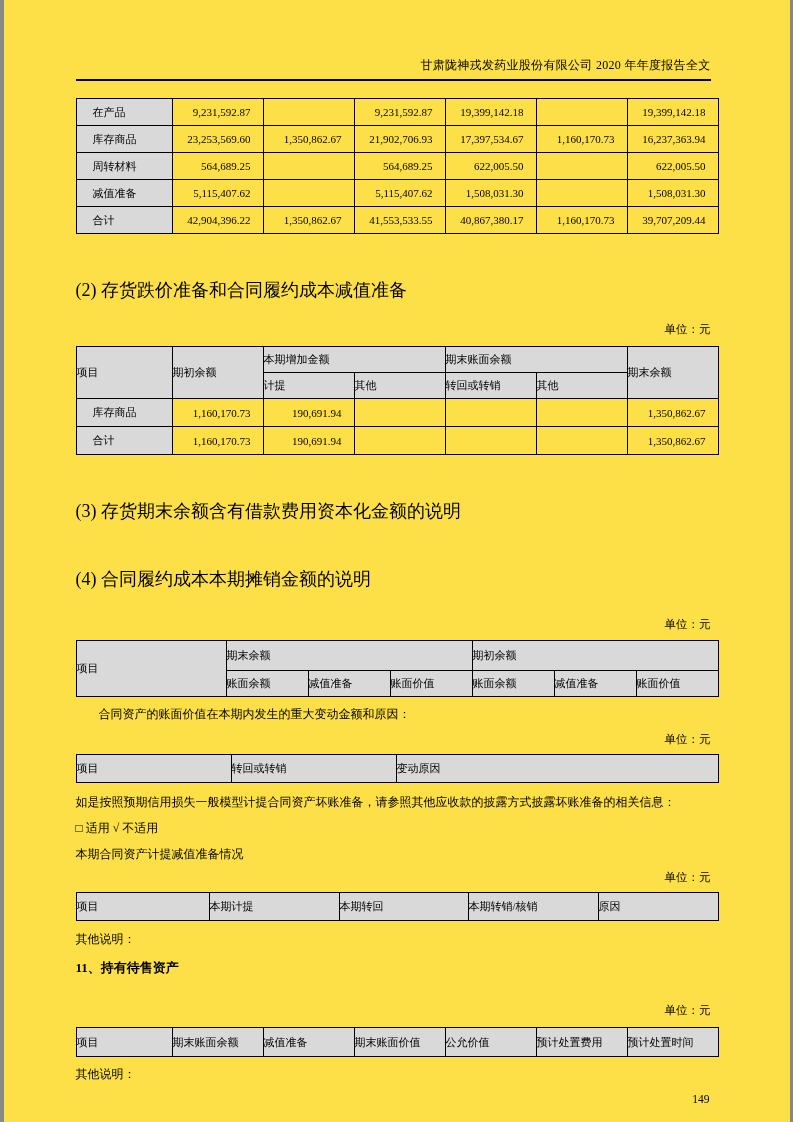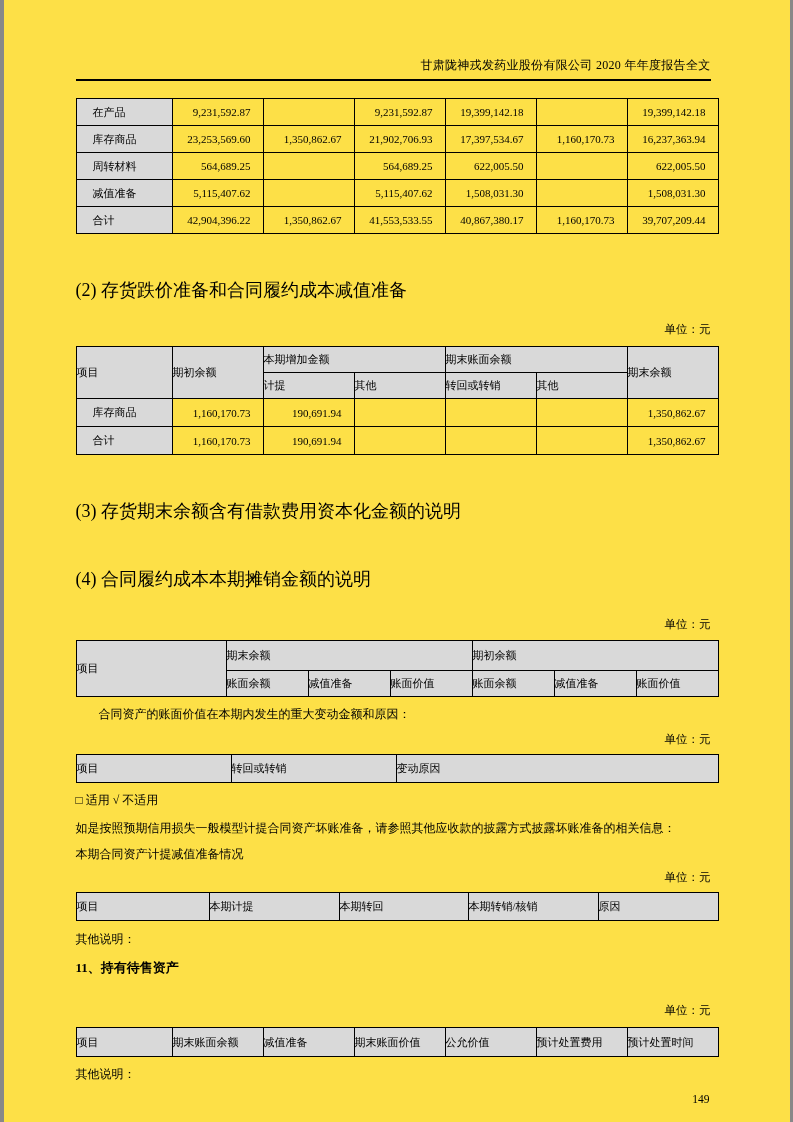--- a/index.html
+++ b/index.html
@@ -258,28 +258,28 @@
       </colgroup>
     <tbody>
       <tr>
         <th>项目</th>
         <th>转回或转销</th>
         <th>变动原因</th>
       </tr>
     </tbody>
   </table>
 
+  <div class="para m-p2">如是按照预期信用损失一般模型计提合同资产坏账准备，请参照其他应收款的披露方式披露坏账准备的相关信息：</div>
+
   <div class="para m-p3">
     <span class="chk">□</span>
     <span>适用</span>
     <span class="chk">√</span>
     <span>不适用</span>
   </div>
-
-  <div class="para m-p2">如是按照预期信用损失一般模型计提合同资产坏账准备，请参照其他应收款的披露方式披露坏账准备的相关信息：</div>
 
   <div class="para m-p4">本期合同资产计提减值准备情况</div>
 
   <div class="unit m-u4">单位：元</div>
 
   <table class="t5 m-tb5">
     <colgroup>
         <col style="width:133px">
         <col style="width:130px">
         <col style="width:129px">

